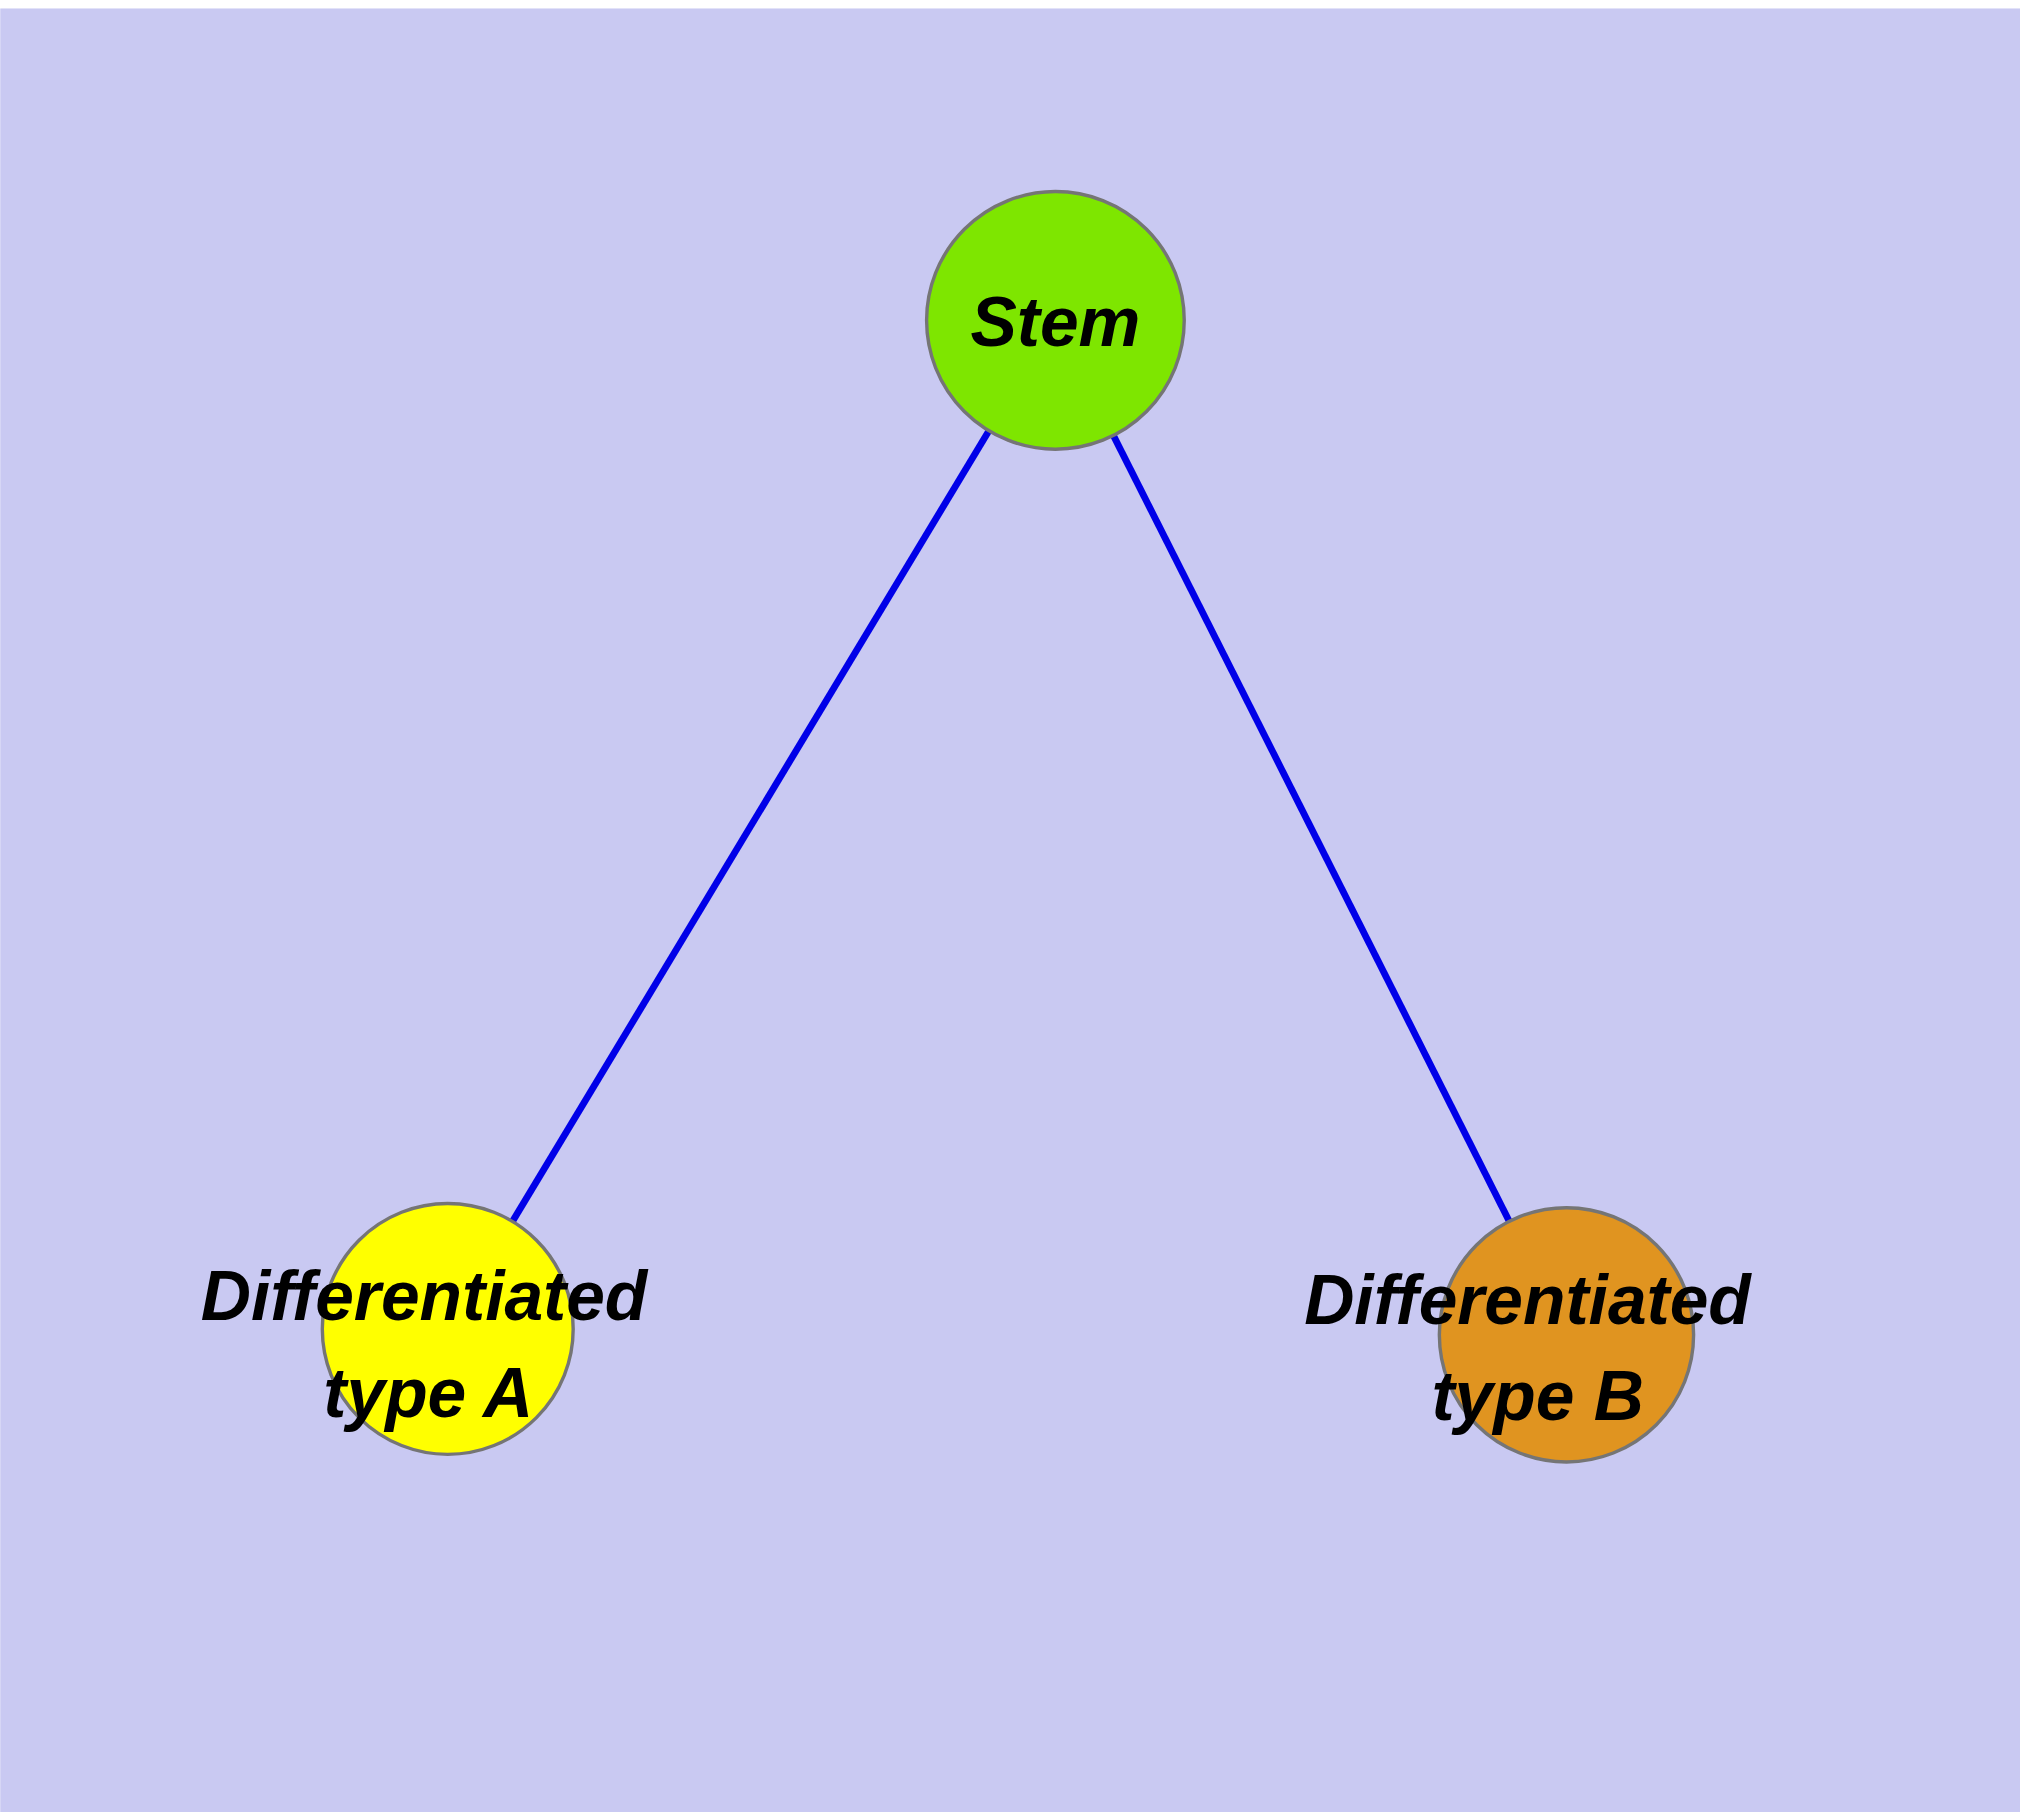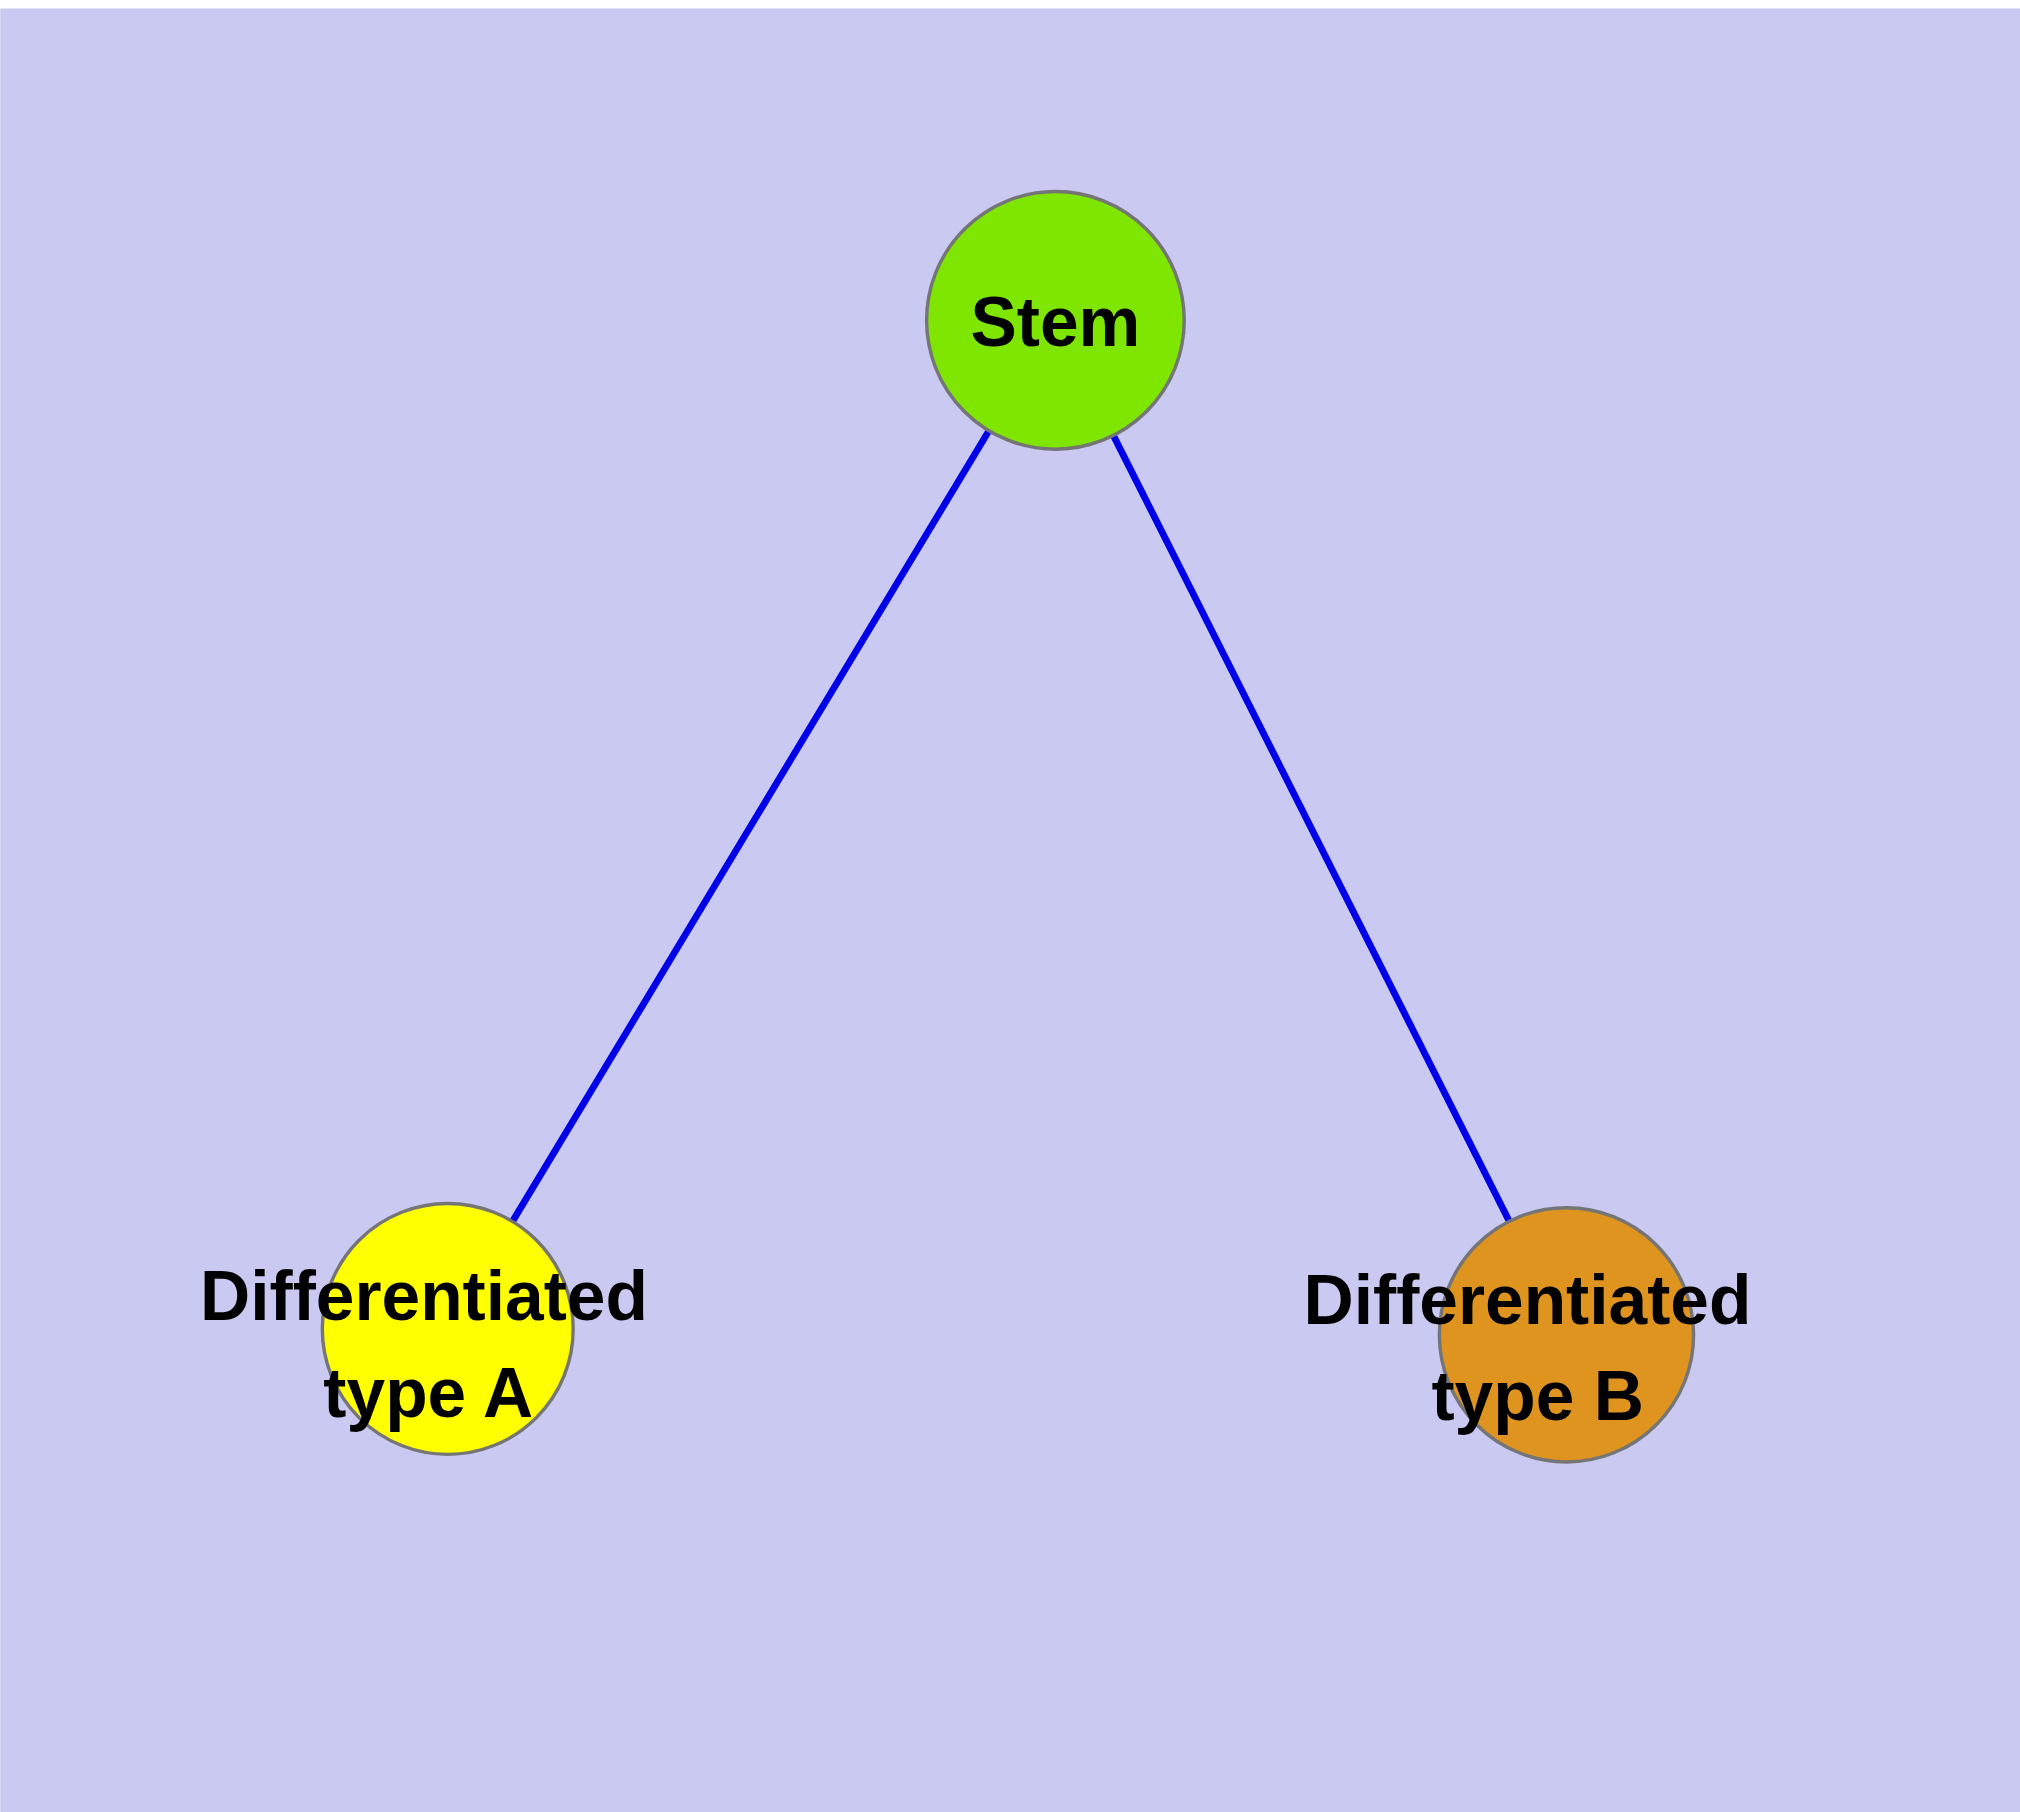--- a/index.html
+++ b/index.html
@@ -7,20 +7,21 @@
     padding: 0;
     background: #ffffff;
     width: 2021px;
     height: 1812px;
     overflow: hidden;
   }
   .canvas-wrap {
     position: relative;
     width: 2021px;
     height: 1812px;
+    font-style: italic;
   }
   svg {
     display: block;
   }
   text {
     font-family: "Liberation Sans", "DejaVu Sans", sans-serif;
     font-weight: bold;
     fill: #000000;
   }
   .node-label {

